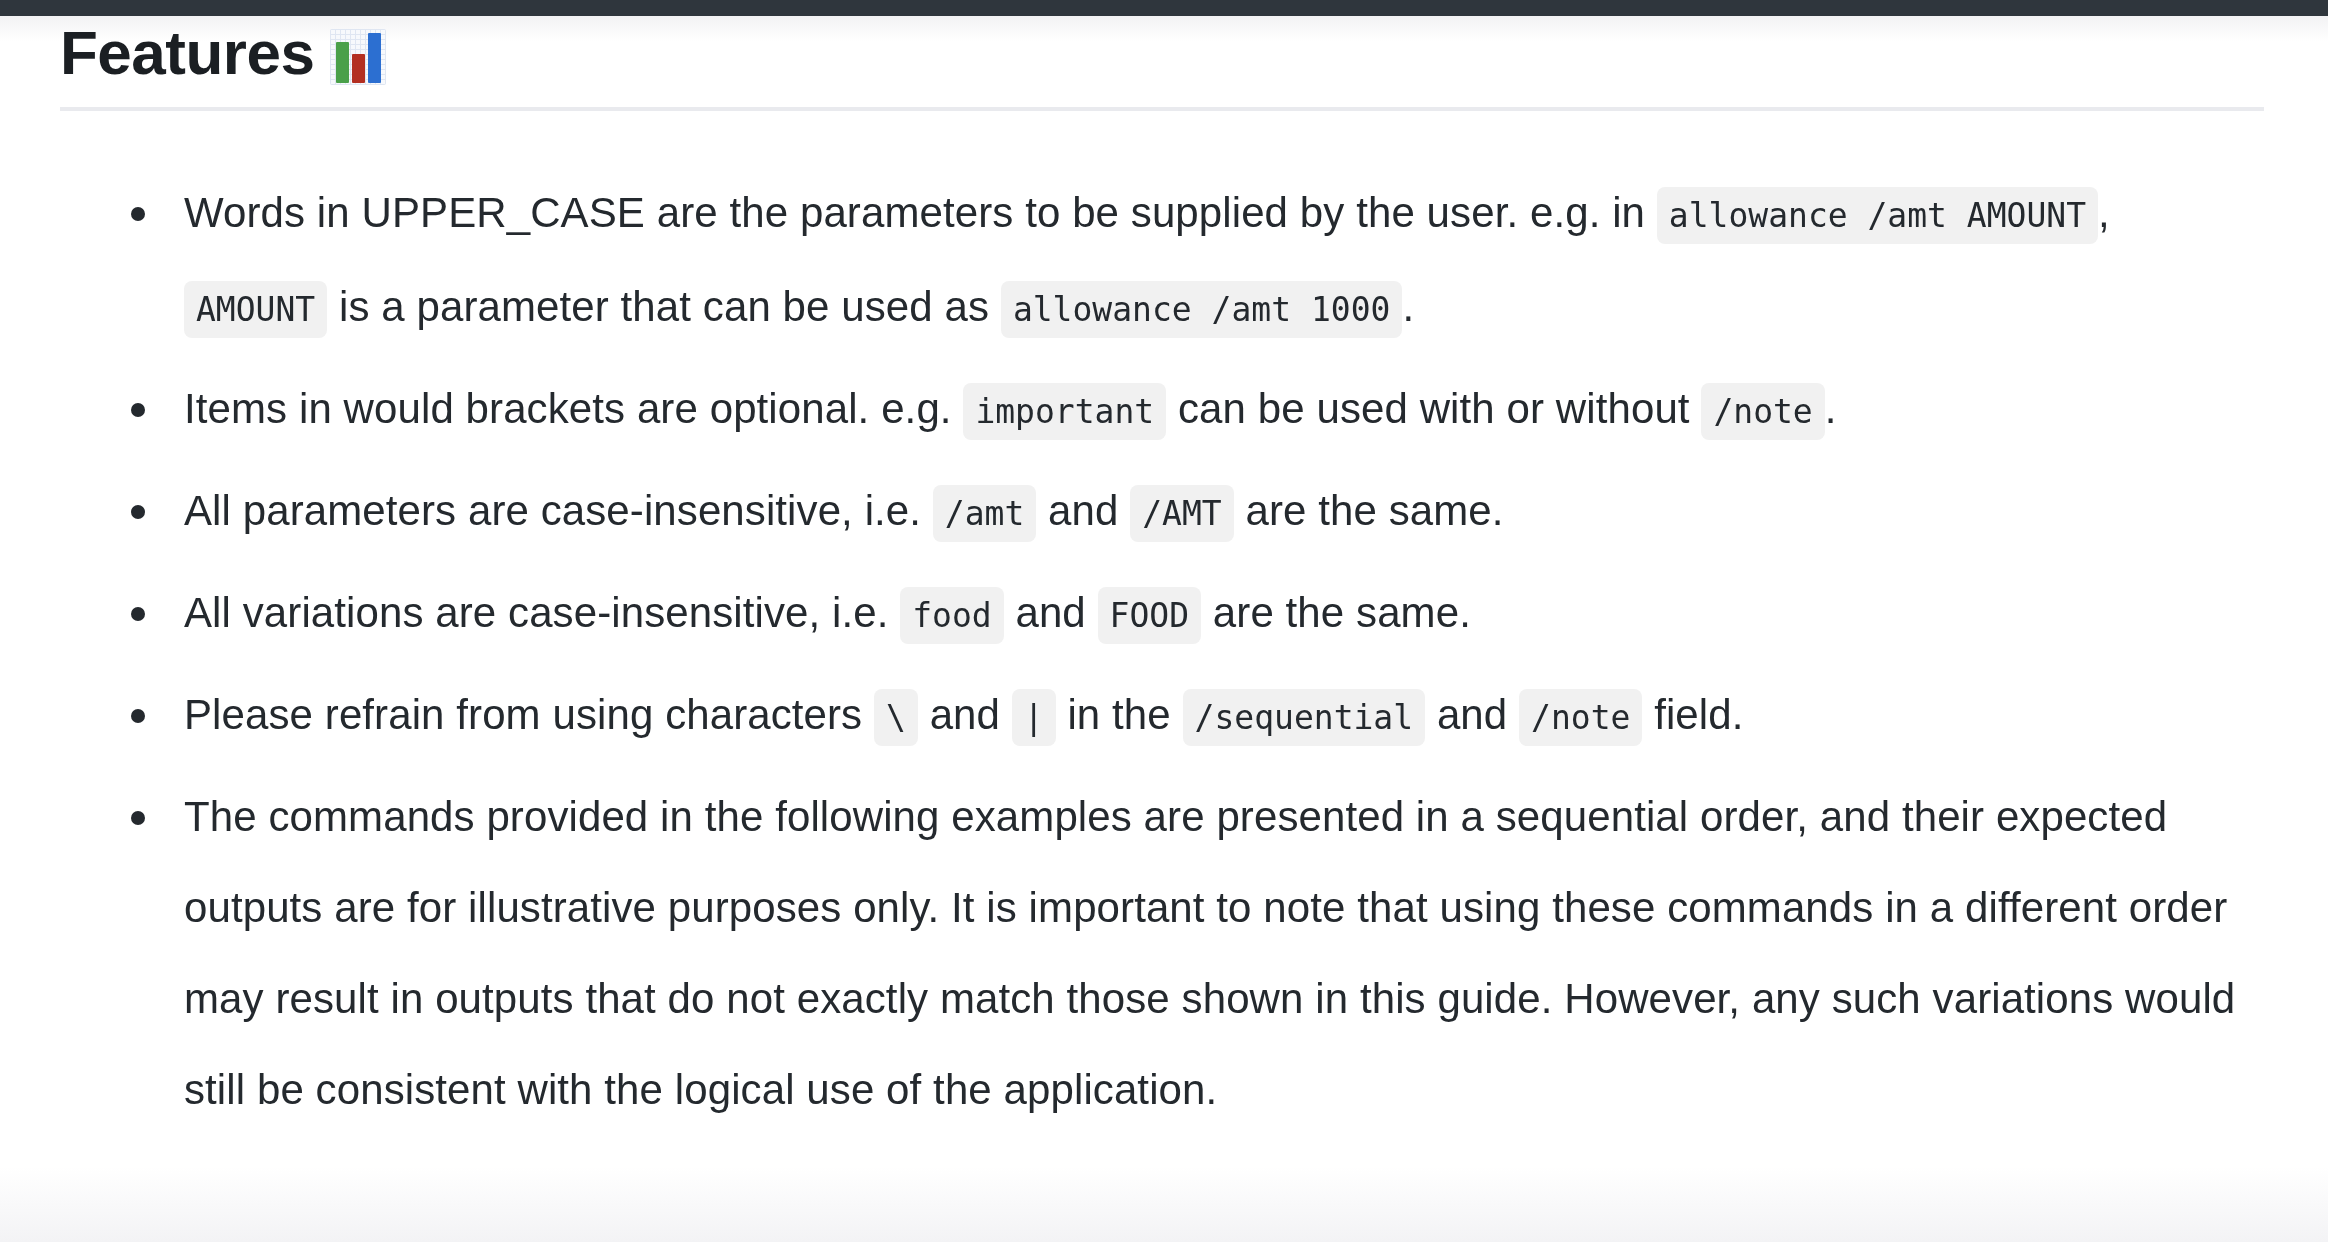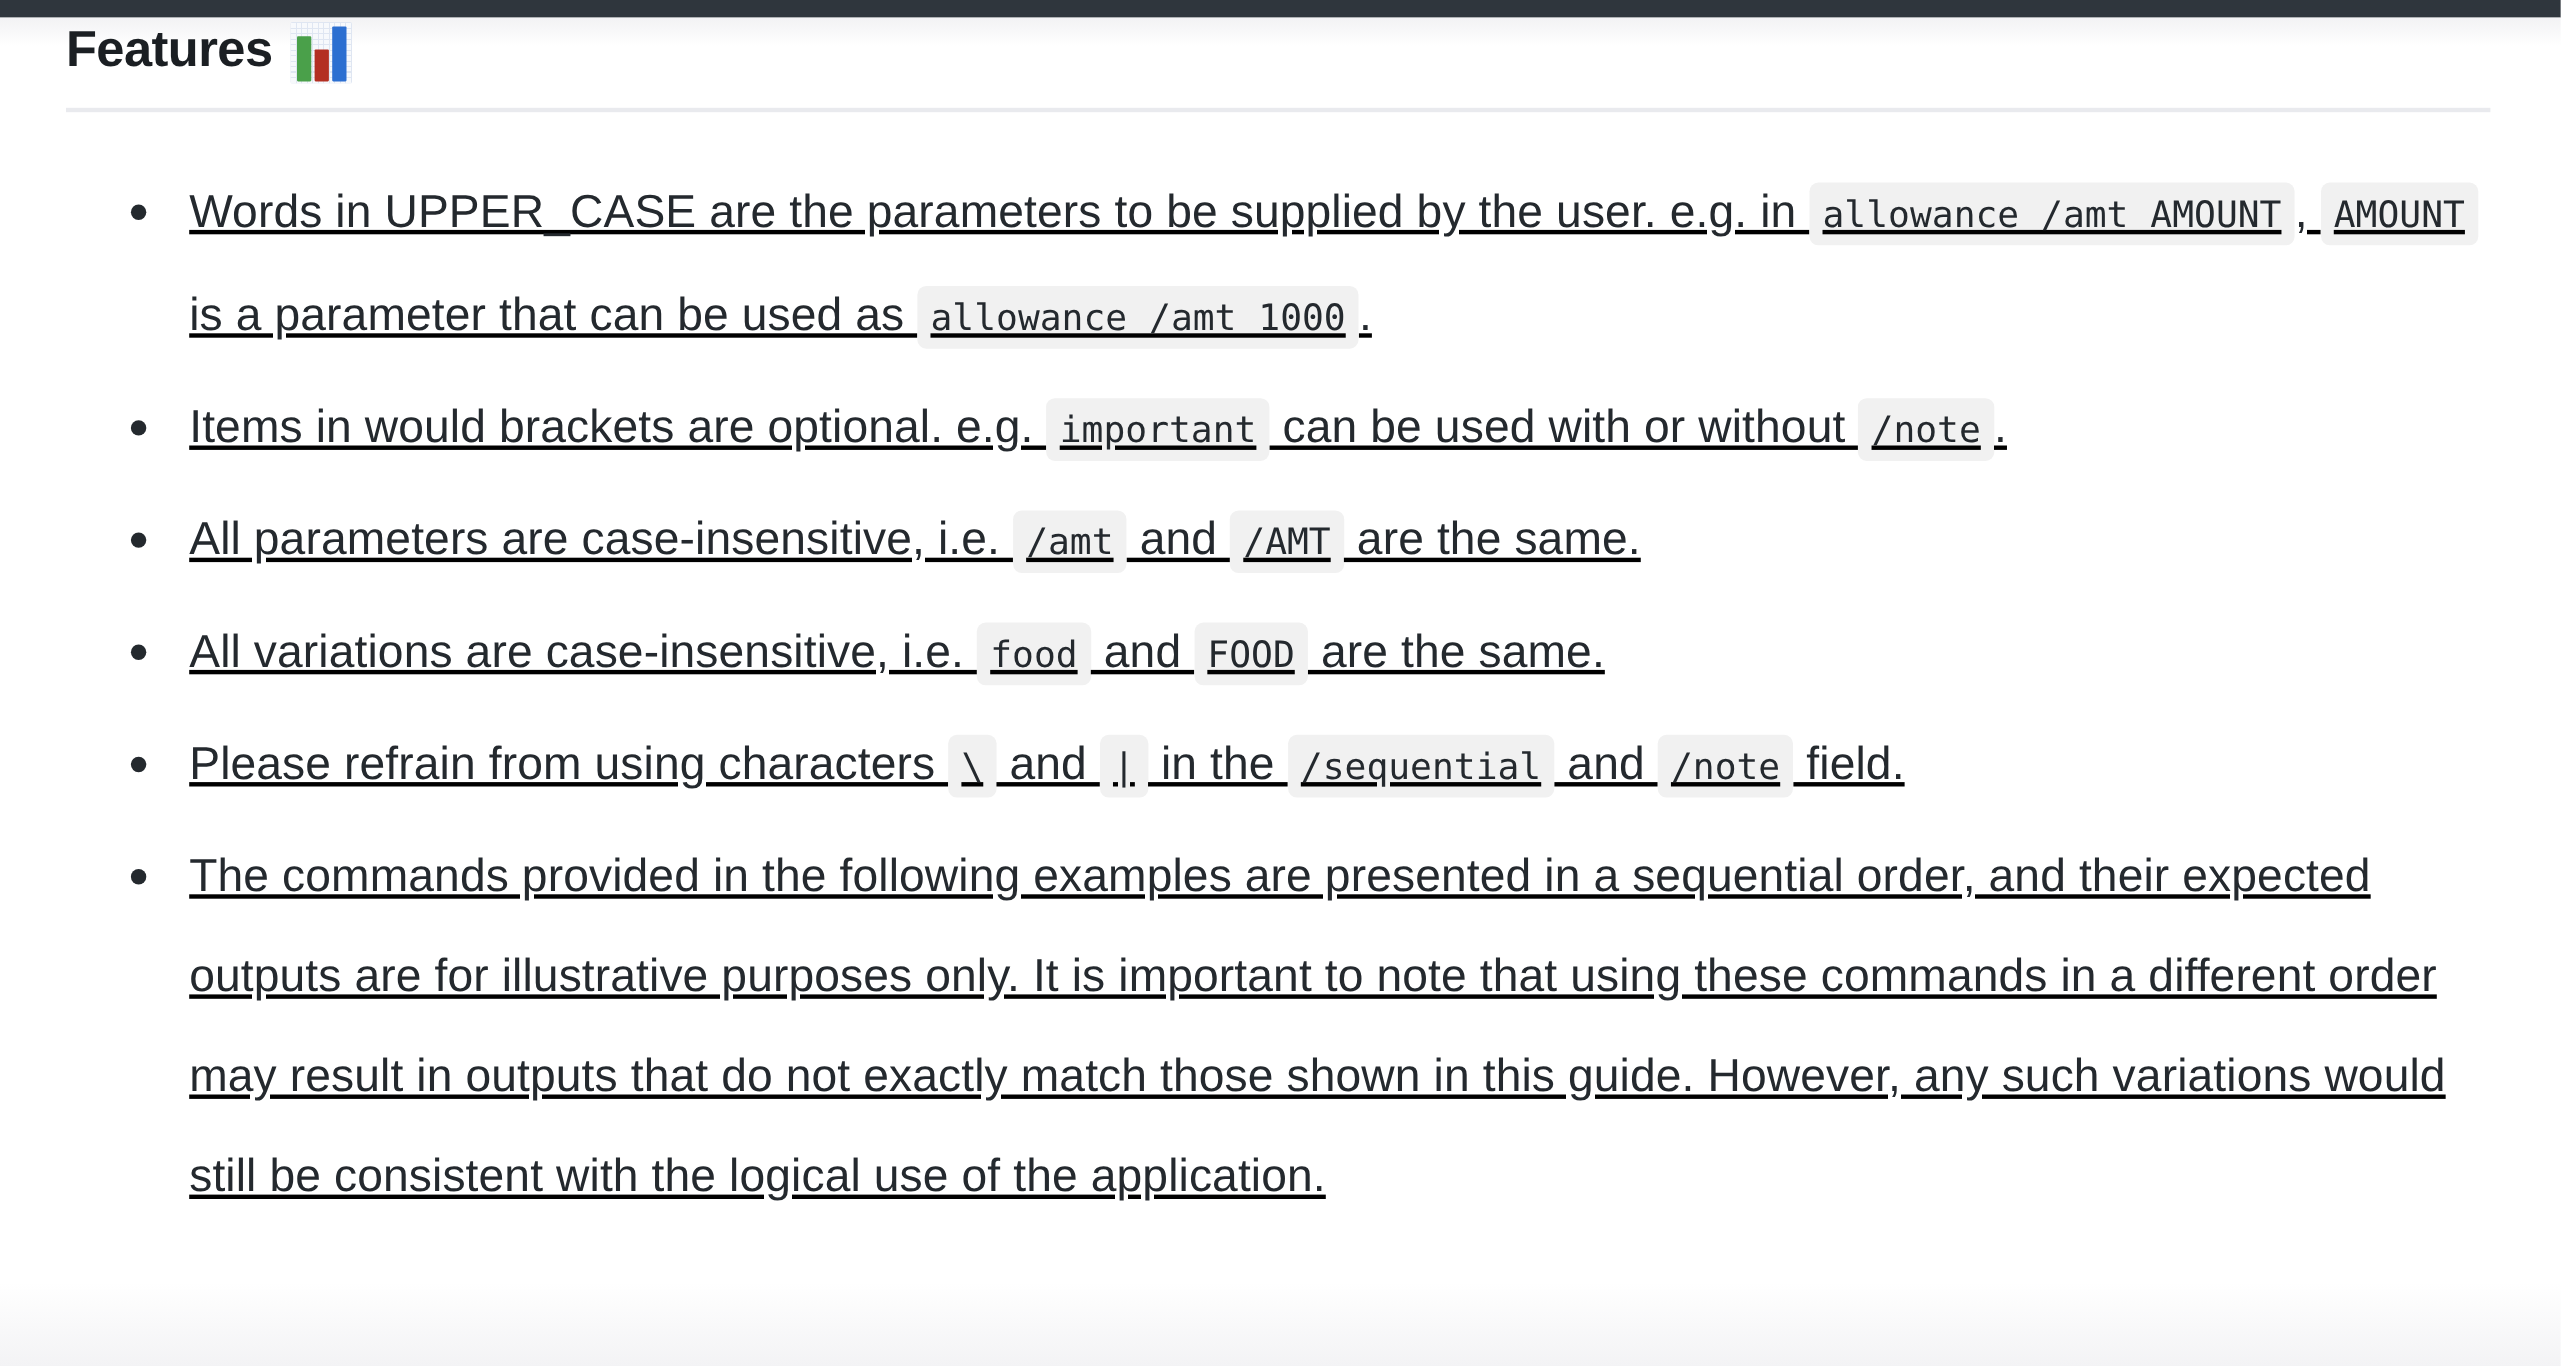--- a/index.html
+++ b/index.html
@@ -45,27 +45,27 @@
     top: 16px;
     left: 0;
     width: 2328px;
     padding: 0 64px 0 60px;
   }
 
   h1.page-title {
     margin: 0;
     padding: 4px 0 0 0;
     font-family: "Liberation Sans", sans-serif;
-    font-size: 46px;
+    font-size: 62px;
     line-height: 1.05;
     font-weight: 700;
     color: #1b1f23;
     letter-spacing: -0.5px;
     display: flex;
-    align-items: flex-start;
+    align-items: flex-end;
     gap: 16px;
   }
 
   
   .barchart-emoji {
     display: inline-block;
     position: relative;
     width: 56px;
     height: 56px;
     vertical-align: -6px;
@@ -87,23 +87,22 @@
 
   hr.title-rule {
     margin: 22px 0 0 0;
     border: 0;
     height: 4px;
     background: #e9eaee;
   }
 
   ul.feature-list {
     list-style: none;
-    margin: 4px;
+    margin: 16px;
     padding: 40px 0 0 0;
-    text-decoration: underline;
   }
 
   ul.feature-list > li {
     position: relative;
     padding-left: 108px;
     margin-bottom: 8px;
     font-size: 42px;
     line-height: 91px;
     color: #24292e;
     font-family: "Liberation Sans", sans-serif;

